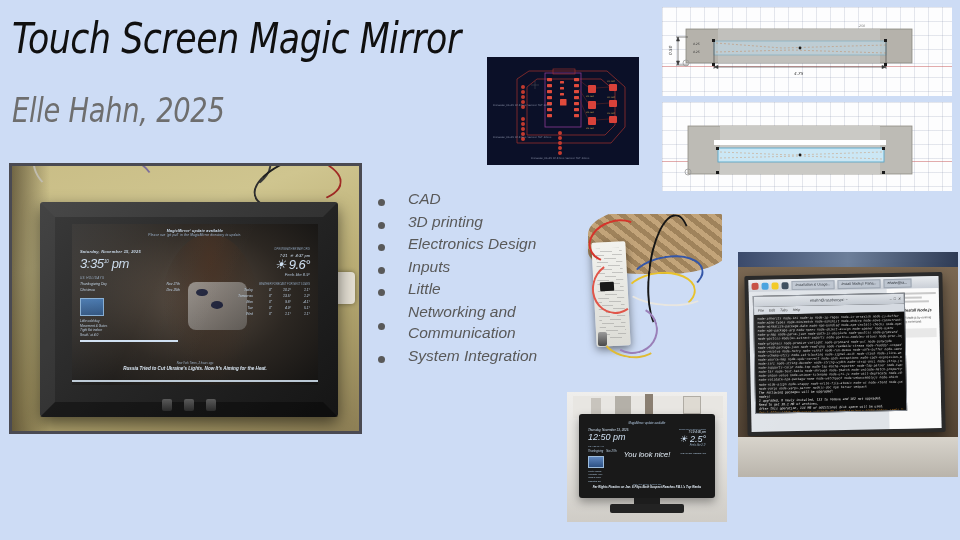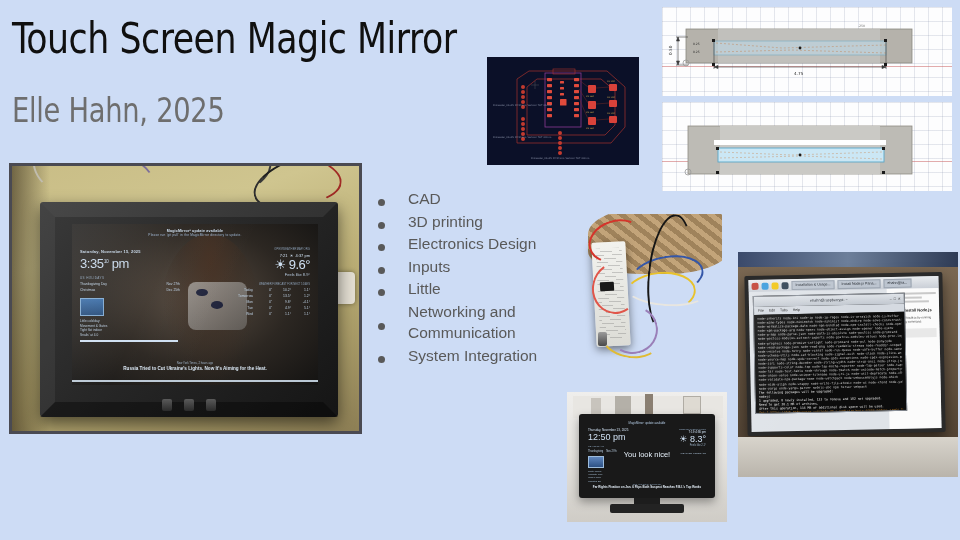--- a/index.html
+++ b/index.html
@@ -274,21 +274,21 @@
   .term-body { position: absolute; left: 0; right: 0; top: 18px; bottom: 0; background: #0c0c0c; padding: 2px 3px; overflow: hidden; }
   .t-line { font-family: "DejaVu Sans Mono", "Liberation Mono", monospace; font-size: 3.1px; line-height: 4.1px; color: #cfcfcf; white-space: nowrap; overflow: hidden; }
   .t-line.hl { color: #e8e8e8; }
   .t-line.amber { color: #cf8a2e; }
   .term-glare { position: absolute; inset: 0; background: linear-gradient(120deg, rgba(255,255,255,.14), rgba(255,255,255,0) 45%); pointer-events: none; }
   .term-keyboard { position: absolute; left: 0; right: 0; bottom: 0; height: 40px; background: linear-gradient(#d8d4cc,#b9b4ab); }
 </style>
 </head>
 <body>
 
-<div id="slide" style="background: rgb(205, 220, 245);">
+<div id="slide" style="background: rgb(205, 220, 245); font-style: italic;">
 
   <div id="title">Touch Screen Magic Mirror</div>
   <div id="subtitle">Elle Hahn, 2025</div>
 
   <div id="bullets">
     <div class="bullet-row">
       <span class="bullet-dot"></span>
       <span class="bullet-text">CAD</span>
     </div>
     <div class="bullet-row">
@@ -618,21 +618,21 @@
             <div>Partly cloudy</div>
             <div>Humidity 78%</div>
             <div>Wind 6 mph</div>
             <div>Updated 2m</div>
           </div>
         </div>
         <div class="m2-right">
           <div class="m2-src">OPENWEATHERMAP.ORG</div>
           <div class="m2-sun">7:19  4:36 pm</div>
           <div class="m2-temp">
-            ☀ <span>8.3°</span>
+            ☀ <span>2.5°</span>
           </div>
           <div class="m2-feels">Feels like 2.1°</div>
           <div class="m2-fc">WEATHER FORECAST</div>
         </div>
         <div class="m2-center">You look nice!</div>
         <div class="m2-news">
           <div class="m2-news-src">New York Times, 3 hours ago</div>
           <div class="m2-news-ttl">Far Rights Fixation on Jan. 6 Flips Both Suspect Reaches F.B.I.'s Top Ranks</div>
         </div>
       </div>

